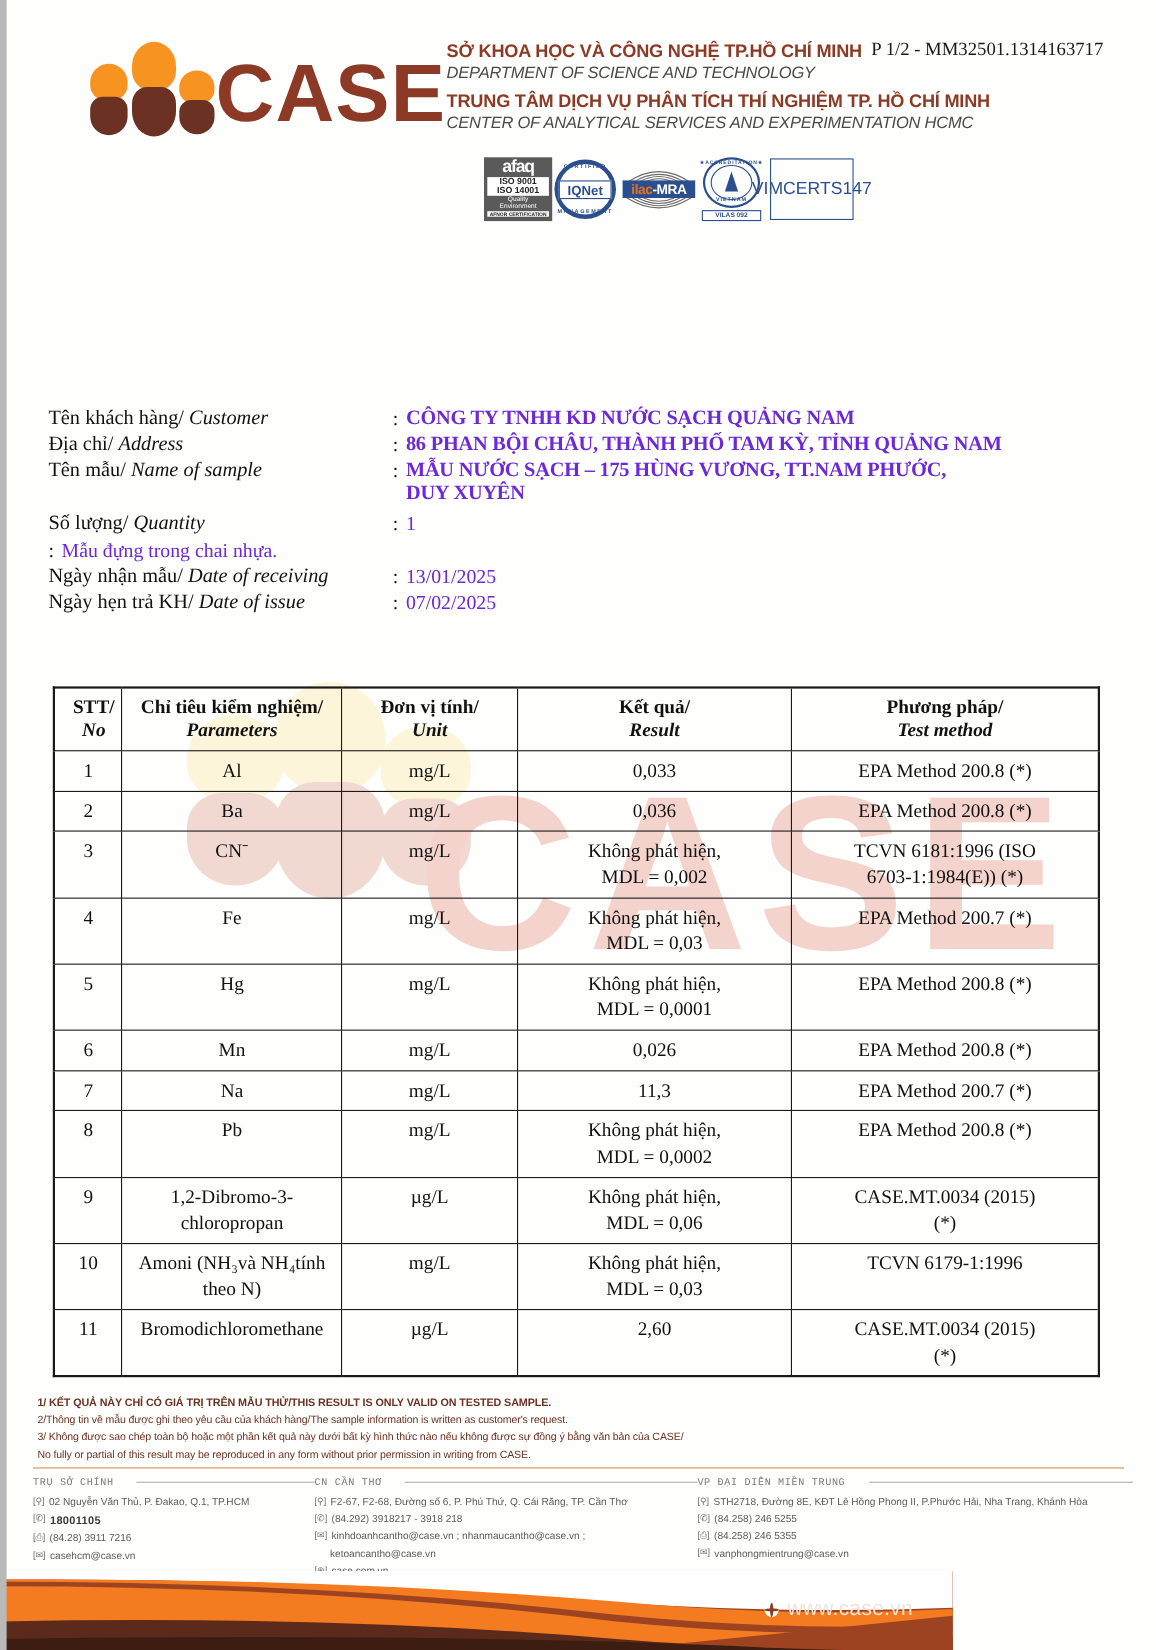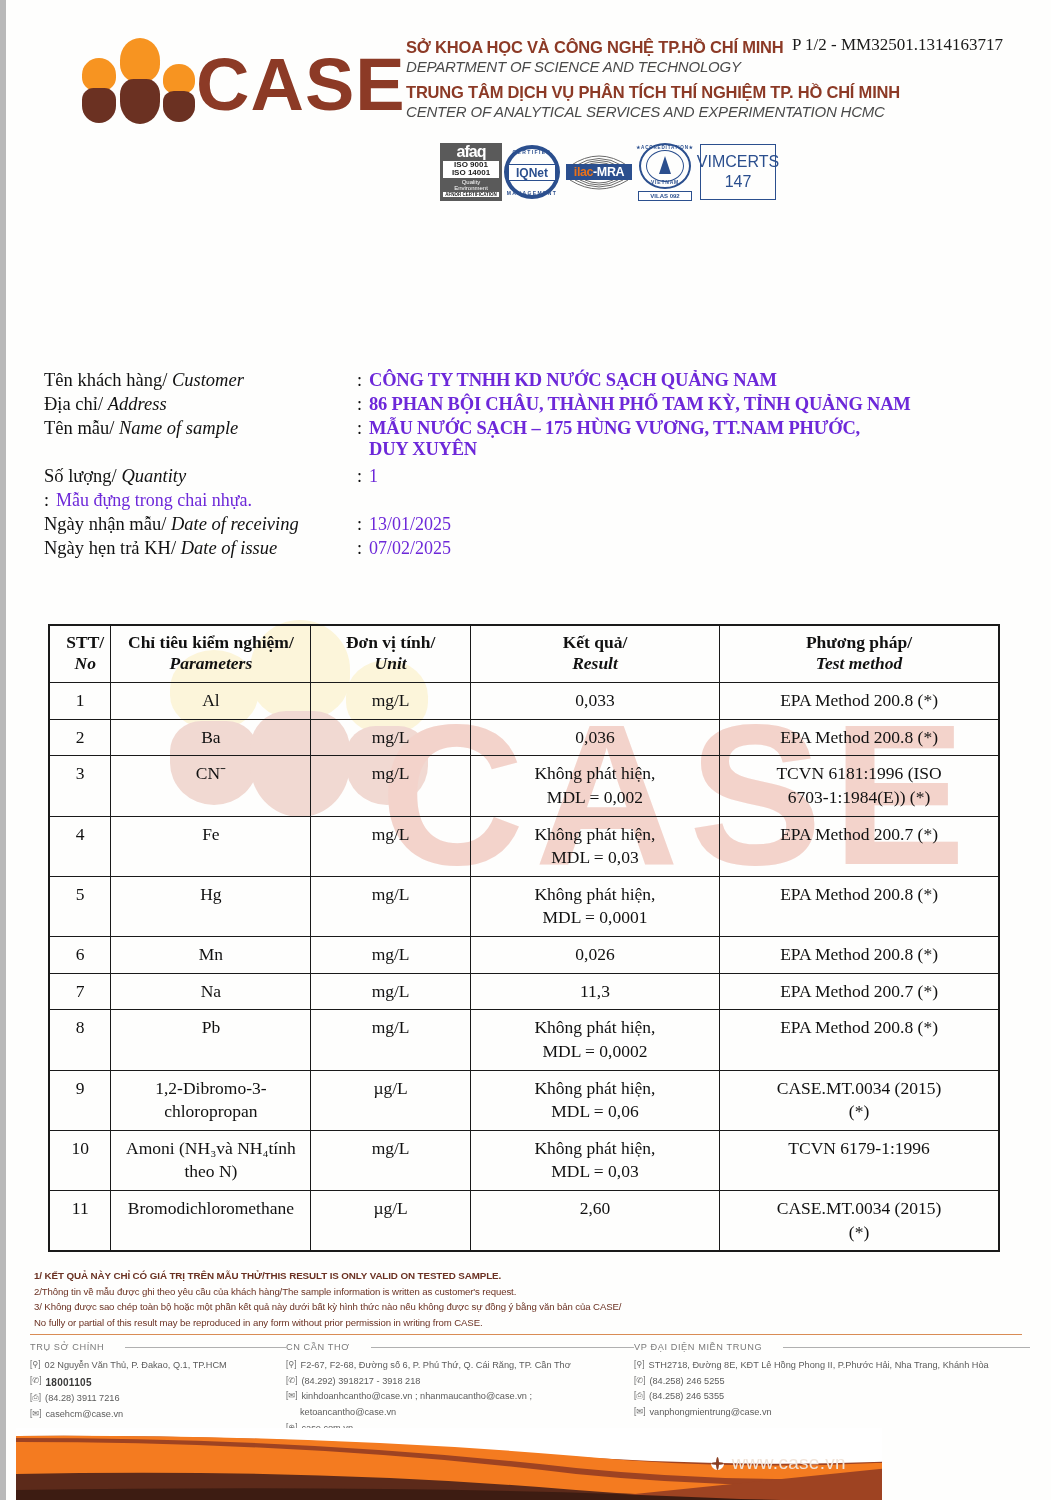--- a/index.html
+++ b/index.html
@@ -144,21 +144,21 @@
   .vilas .inner { position:absolute; left:10px; top:7px; width:38px; height:32px; border:1.5px solid #2b4f8e; border-radius:50%;}
   .vilas .mark { position:absolute; left:23px; top:13px; width:0;height:0; border-left:6px solid transparent; border-right:6px solid transparent; border-bottom:18px solid #2b4f8e;}
   .vilas .bar { position:absolute; left:2px; bottom:0; width:54px; height:10px; border:1px solid #2b4f8e; color:#2b4f8e;
     font-family:"Liberation Sans", sans-serif; font-size:6px; font-weight:bold; display:flex; align-items:center; justify-content:center; background:#fff;}
   .vilas .ttop, .vilas .tbot { position:absolute; width:100%; text-align:center; color:#2b4f8e; font-family:"Liberation Sans", sans-serif; font-size:4.6px; font-weight:bold; letter-spacing:0.8px;}
   .vilas .ttop{top:2px;} .vilas .tbot{top:36px; font-size:5px;}
 
   .vimcerts {
     width: 76px; height: 56px; border: 1.8px solid #2b4f8e;
     color: #2b4f8e; font-family: "Liberation Sans", sans-serif;
-    display:flex; flex-direction:column; align-items:center; justify-content:center;
+    display:flex; align-items:center; justify-content:center;
     font-size: 16px; line-height: 1.25; margin-left: 6px;
   }
 
   
   .title-box {
     position: absolute; left: 75px; top: 228px; width: 903px; height: 90px;
     border: 1.6px solid #6b3122; display: flex; z-index: 2; background: transparent;
   }
   .tb-left { width: 255px; border-right: 1.6px solid #6b3122; padding: 16px 0 0 18px; }
   .tb-left div { font-size: 17px; color:#111; line-height: 1.42; }
@@ -228,31 +228,31 @@
     position:absolute; left: 30px; top: 1334px; width: 992px; height: 1.4px;
     background: #d98c55; z-index: 2;
   }
 
   
   .contacts { position: absolute; left: 30px; top: 1340px; width: 1000px; display: flex; z-index: 2; }
   .col { font-family: "Liberation Sans", sans-serif; color: #5b5b5b; font-size: 9.2px; line-height: 1.72;}
   .col1 { width: 256px; }
   .col2 { width: 348px; }
   .col3 { width: 396px; }
-  .col-head { display: flex; align-items: center; gap: 21px; color: #7a7a7a; font-size: 9.2px; letter-spacing: 0.6px; margin-bottom: 2px;}
+  .col-head { display: flex; align-items: center; gap: 21px; color: #7a7a7a; font-size: 9.2px; letter-spacing: 0.6px; margin-bottom: 2px; font-family: Liberation Mono, monospace;}
   .col-head .line { flex: 1; height: 1px; background: #b0b0b0; }
   .cline { display:flex; gap:4px; }
   .ic {
     display:inline-block; color:#6b6b6b; font-size: 8.2px;
   }
   .bold-phone { font-weight: bold; color: #3a3a3a; font-size: 10px; letter-spacing: 0.3px;}
   .sub { padding-left: 14px; }
 
   
-  .banner { position: absolute; left: 16px; bottom: 0; width: 866px; height: 72px; z-index: 3; overflow: hidden;}
+  .banner { position: absolute; left: 0; bottom: 0; width: 866px; height: 72px; z-index: 3; overflow: hidden;}
   .banner svg { display:block; }
   .banner .url {
     position: absolute; right: 36px; top: 24px;
     font-family: "Liberation Sans", sans-serif; color: #f0e3d8; font-size: 19px;
     display:flex; align-items:center; gap:8px; letter-spacing: 0.3px;
   }
   .globe {
     width: 13px; height: 13px; border-radius: 50%; background:#fff;
     position: relative; display:inline-block;
   }

